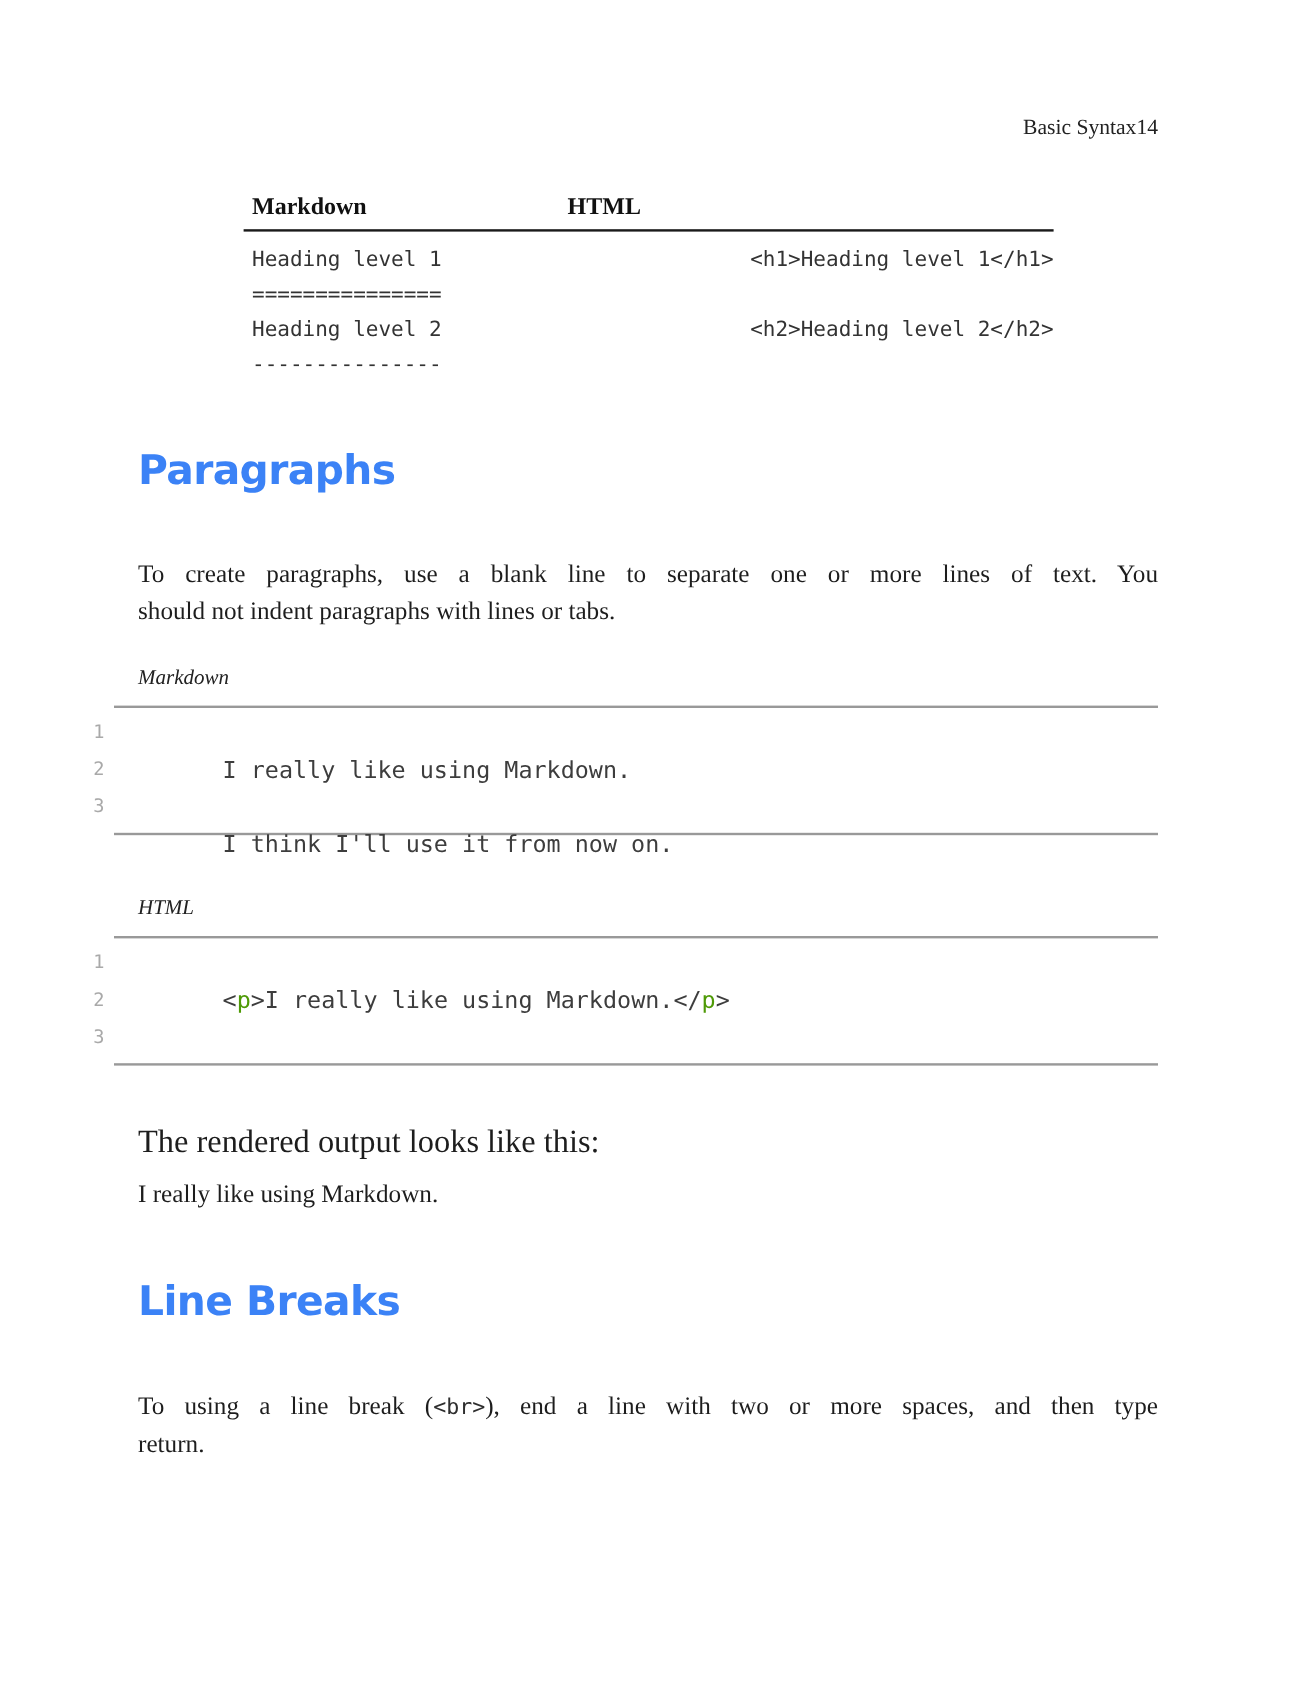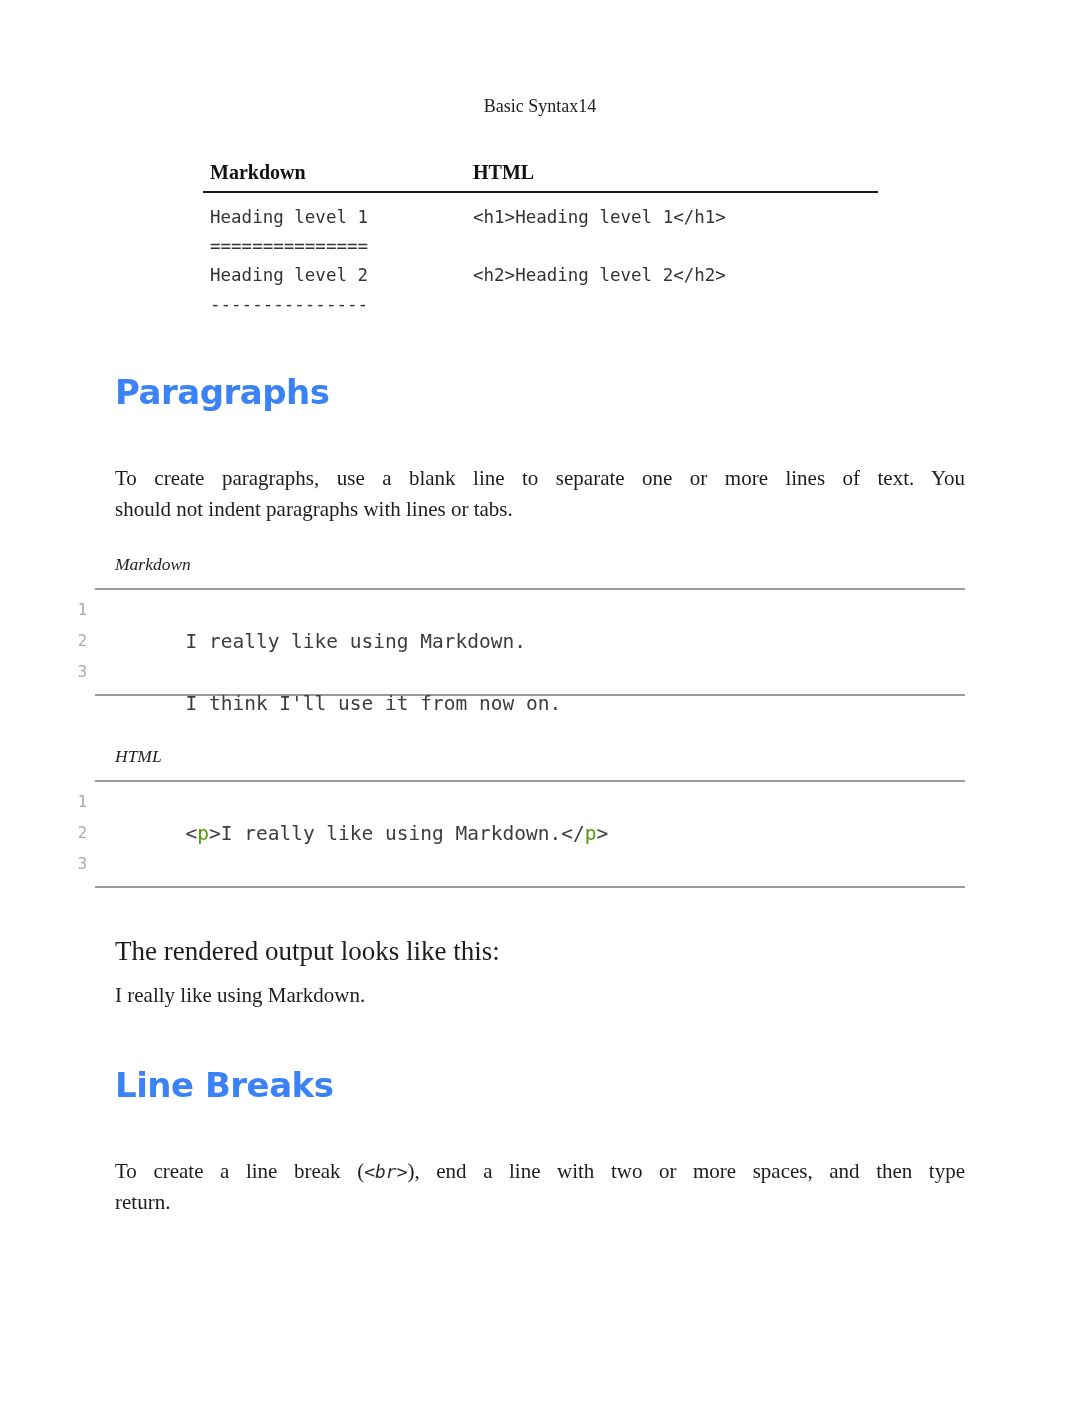--- a/index.html
+++ b/index.html
@@ -8,39 +8,39 @@
     width:1080px; height:1404px;
     font-family:"Liberation Serif", serif;
     color:#1d1d1d;
     position:relative;
     overflow:hidden;
   }
   .page { padding:96px 115px 0 115px; width:1080px; }
 
   
   .running-head {
-    display:flex; justify-content:center; align-items:baseline;
+    display:flex; justify-content:flex-end; align-items:baseline;
     font-size:18px; color:#222;
   }
 
   
   .syntax-table { margin:44px 0 0 88px; width:675px; }
   .syntax-table .thead {
     display:flex;
     font-weight:bold; font-size:20px; color:#111;
     padding:0 0 7px 7px;
     border-bottom:2px solid #1a1a1a;
   }
   .syntax-table .col1 { width:263px; flex:none; }
   .syntax-table .tbody {
     padding:9px 0 0 7px;
     font-family:"DejaVu Sans Mono", monospace;
     font-size:17.5px; color:#333;
   }
-  .trow { display:flex; height:29px; align-items:center; white-space:pre; }
+  .trow { display:flex; height:29px; align-items:center; white-space:pre;justify-content:space-between; }
 
   
   h1.section {
     font-family:"DejaVu Sans", sans-serif;
     font-weight:bold; font-size:34px; letter-spacing:-0.5px;
     color:#3b82f6; line-height:40px;
     margin-top:54px;
   }
 
   
@@ -68,21 +68,21 @@
     font-size:19.5px; color:#3d3d3d;
     white-space:pre;
   }
   .lineno {
     position:absolute; left:-30px; top:0; width:22px;
     text-align:right;
     font-size:15.5px; color:#a9a9a9; line-height:31px;
   }
   .seg-tag { color:var(--tag-green, #4e9a06); }
   .seg-plain { color:inherit; }
-  .seg-mono { font-family:"DejaVu Sans Mono", monospace; font-size:18px; color:#2e2e2e;font-style:italic; }
+  .seg-mono { font-family:"DejaVu Sans Mono", monospace; font-size:18px; color:#2e2e2e; }
 
   
   .rendered-intro { margin-top:48px; font-size:27px; line-height:31px; }
   .rendered-line  { margin-top:13px; font-size:21px; line-height:31px; }
 </style>
 </head>
 <body>
 
 <div class="page">
 
@@ -150,17 +150,17 @@
       <span class="lineno">3</span>
     </div>
   </div>
 
   <p class="rendered-intro">The rendered output looks like this:</p>
   <p class="rendered-line">I really like using Markdown.</p>
 
   <h1 class="section">Line Breaks</h1>
 
   <p class="body-par">
-    <span class="jline"><span class="seg-plain">To create a line break (</span><span class="seg-mono">&lt;br&gt;</span><span class="seg-plain">), end a line with two or more spaces, and then type</span></span>
+    <span class="jline"><span class="seg-plain">To using a line break (</span><span class="seg-mono">&lt;br&gt;</span><span class="seg-plain">), end a line with two or more spaces, and then type</span></span>
     <span class="jlast">return.</span>
   </p>
 
 </div>
 
 </body></html>

